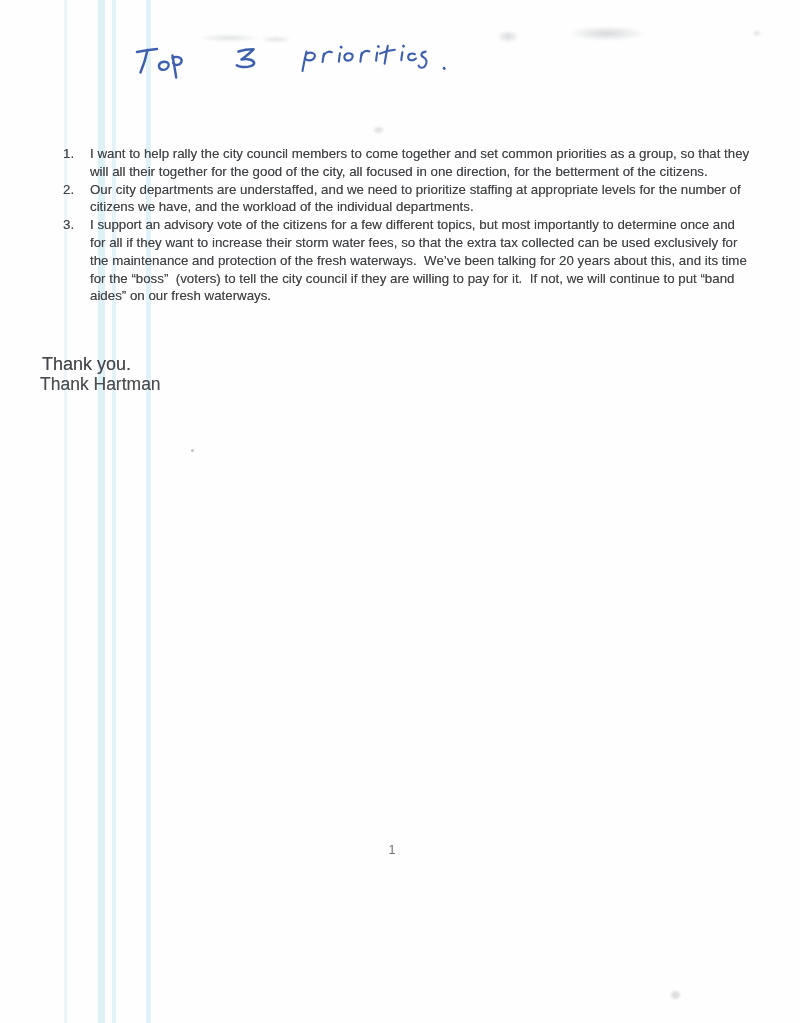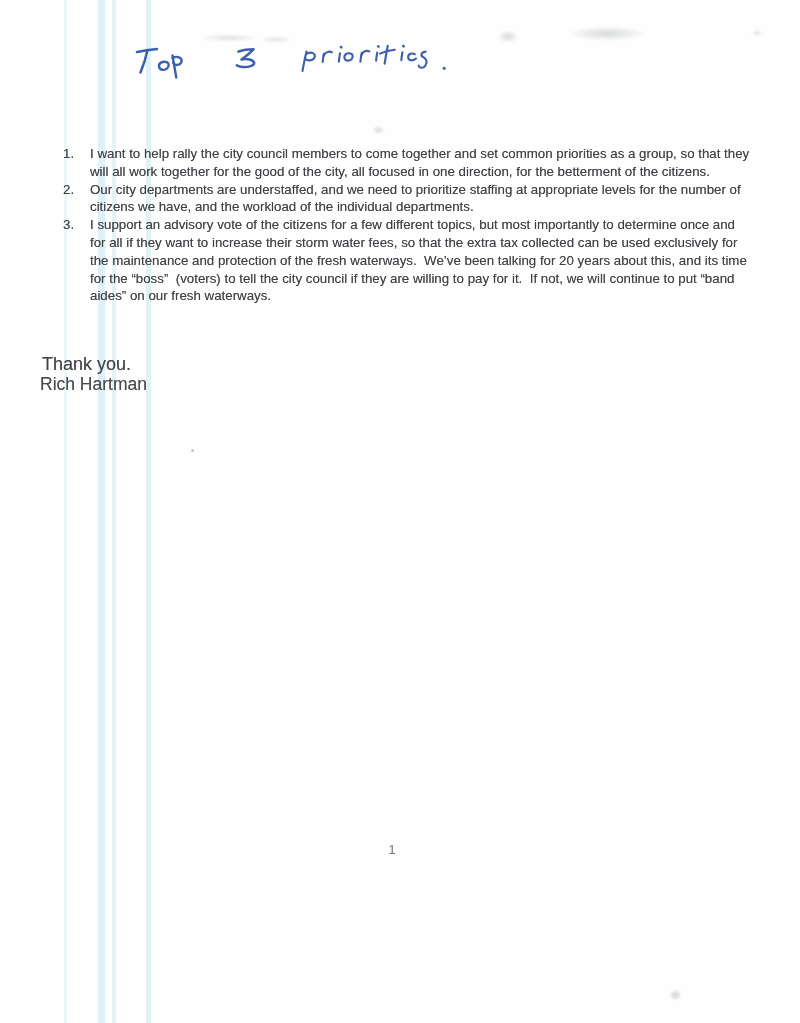--- a/index.html
+++ b/index.html
@@ -106,30 +106,30 @@
       <path stroke-width="2.1" d="M425.6 51.6 C421 52.4 420.2 55.4 423.2 57 C426.6 58.8 427.8 62.2 425.2 65.8 C423 68.8 419.2 68.2 418.6 65.6"></path>
 
       <path stroke-width="2.8" d="M444 68.2 l.4 .3"></path>
     </svg>
     <span class="hw-label">Top 3 priorities.</span>
   </div>
 
   <div class="list">
     <div class="list-item">
       <span class="num">1.</span>
-      <div class="txt">I want to help rally the city council members to come together and set common priorities as a group, so that they will all work together for the good of the city, all focused in one direction, for the betterment of the citizens.</div>
+      <div class="txt">I want to help rally the city council members to come together and set common priorities as a group, so that they will all their together for the good of the city, all focused in one direction, for the betterment of the citizens.</div>
     </div>
     <div class="list-item">
       <span class="num">2.</span>
       <div class="txt">Our city departments are understaffed, and we need to prioritize staffing at appropriate levels for the number of citizens we have, and the workload of the individual departments.</div>
     </div>
     <div class="list-item">
       <span class="num">3.</span>
       <div class="txt">I support an advisory vote of the citizens for a few different topics, but most importantly to determine once and for all if they want to increase their storm water fees, so that the extra tax collected can be used exclusively for the maintenance and protection of the fresh waterways.  We’ve been talking for 20 years about this, and its time for the “boss”  (voters) to tell the city council if they are willing to pay for it.  If not, we will continue to put “band aides” on our fresh waterways.</div>
     </div>
   </div>
 
   <div class="closing">Thank you.</div>
-  <div class="signature">Rich Hartman</div>
+  <div class="signature">Thank Hartman</div>
 
   <div class="page-number">1</div>
 
 </div>
 
 </body></html>

